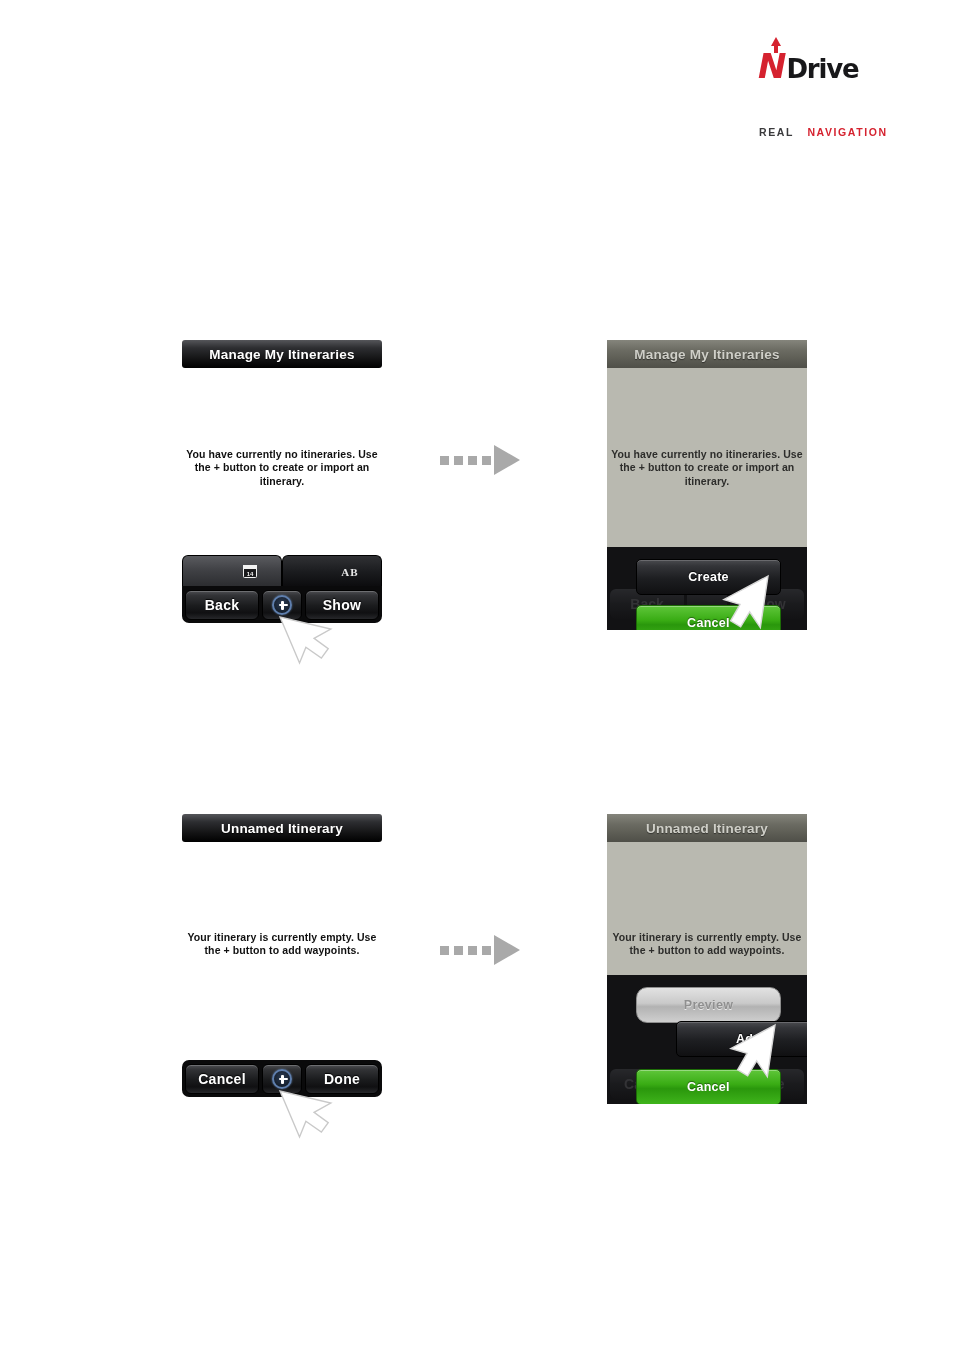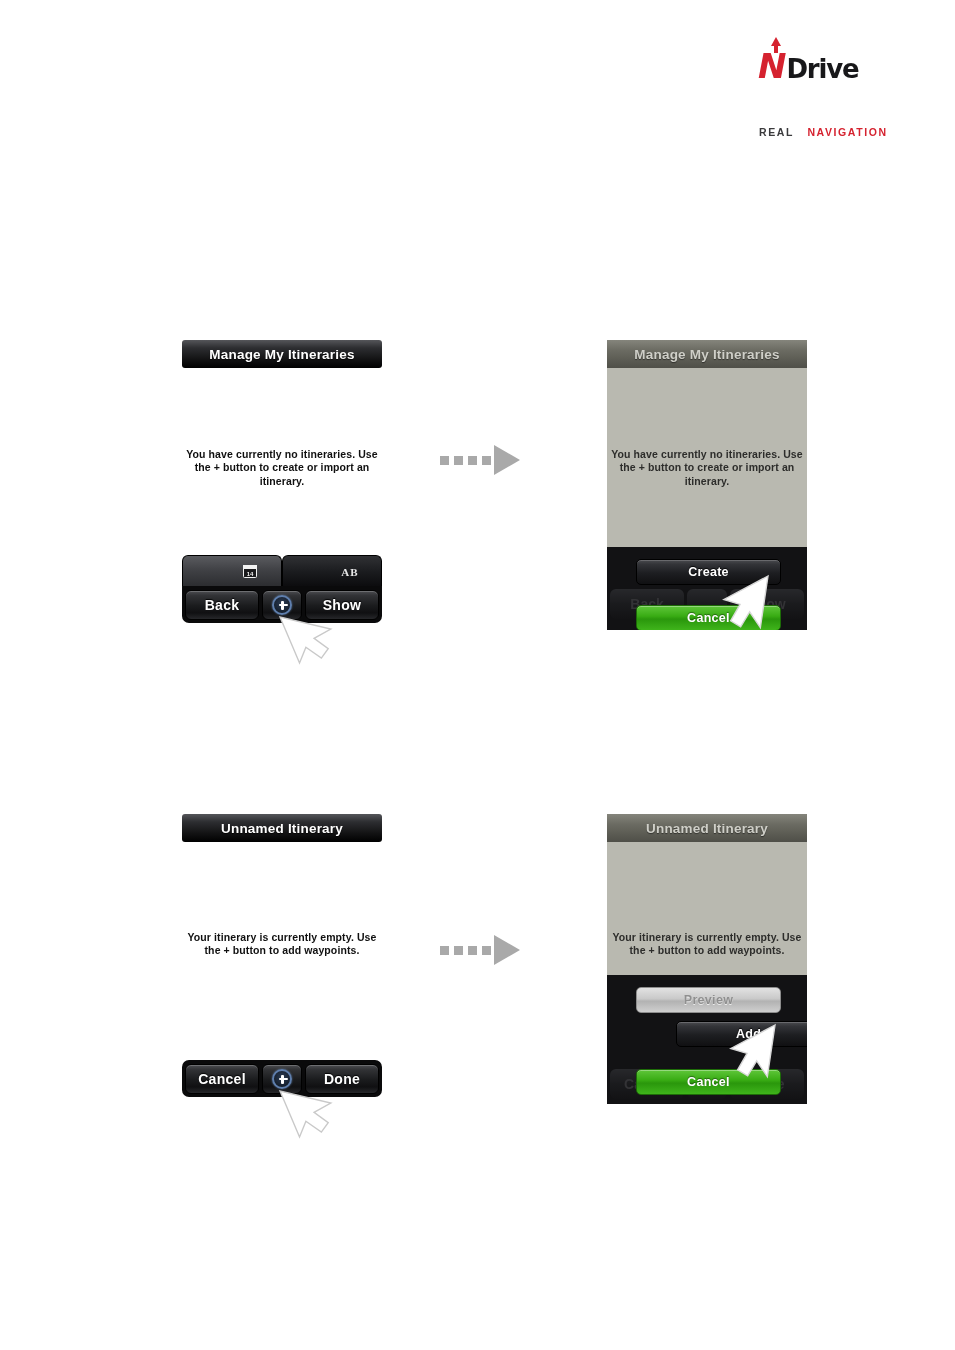--- a/index.html
+++ b/index.html
@@ -236,21 +236,21 @@
     background: linear-gradient(to bottom, #3a3b3f 0%, #222326 50%, #141416 100%);
     color: #4e4e52;
     font-size: 14px; font-weight: bold;
     display:flex; align-items:center; justify-content:center;
   }
   .ghost-btn.plus { flex: 0 0 40px; }
   .ovbtn {
     position: absolute;
     left: 29px;
     width: 145px;
-    height: 26px;
+    height: 36px;
     border-radius: 5px;
     font-size: 12.5px;
     font-weight: bold;
     display: flex; align-items: center; justify-content: center;
     letter-spacing: 0.3px;
   }
   .ovbtn.dark {
     background: linear-gradient(to bottom, #4a4b4f 0%, #333438 18%, #1d1e21 55%, #101012 100%);
     border: 1px solid #000;
     box-shadow: inset 0 1px 0 rgba(255,255,255,.18);
@@ -419,21 +419,21 @@
     <div class="bodytext-dim" style="top:117px;">Your itinerary is currently empty. Use the + button to add waypoints.</div>
 
     <div class="overlay-panel" style="top:161px; height:129px;">
 
       <div class="ghost-row" style="top:94px;">
         <div class="ghost-btn">Cancel</div>
         <div class="ghost-btn plus"></div>
         <div class="ghost-btn">Done</div>
       </div>
 
-      <div class="ovbtn light" style="top:12px;">Preview</div>
+      <div class="ovbtn light" style="top:12px;border-radius:11px;">Preview</div>
       <div class="ovbtn dark" style="top:46px;margin-left:40px;">Add</div>
       <div class="ovbtn green" style="top:94px;">Cancel</div>
     </div>
 
     <div class="cursor" style="left:166px; top:209px;">
       <svg width="48" height="58" viewBox="0 0 48 58">
         <polygon points="2,2 2,52 14,40 24,56 34,50 25,35 44,33" fill="#ffffff" stroke="#d8d8d8" stroke-width="1.4" transform="rotate(62 2 2)"></polygon>
       </svg>
     </div>
   </div>

